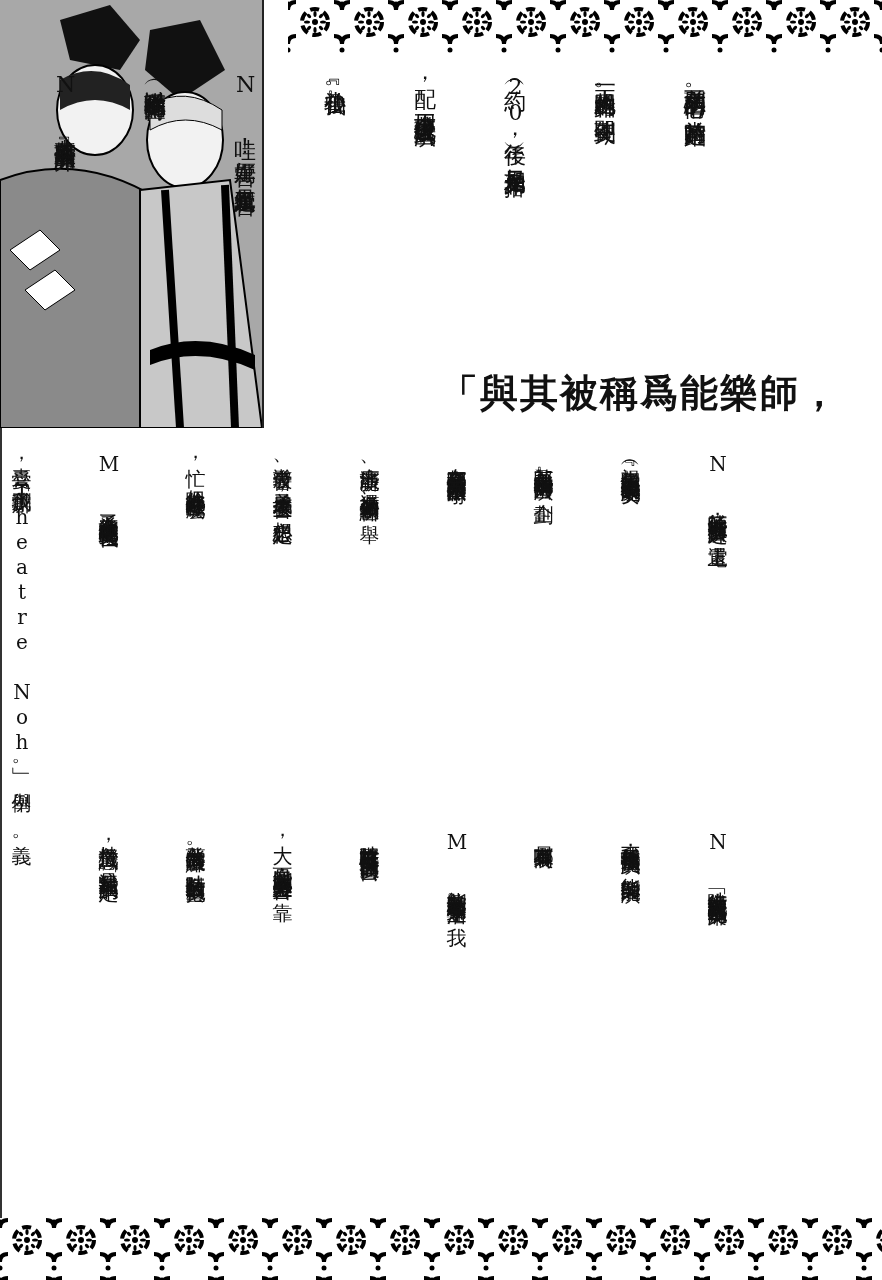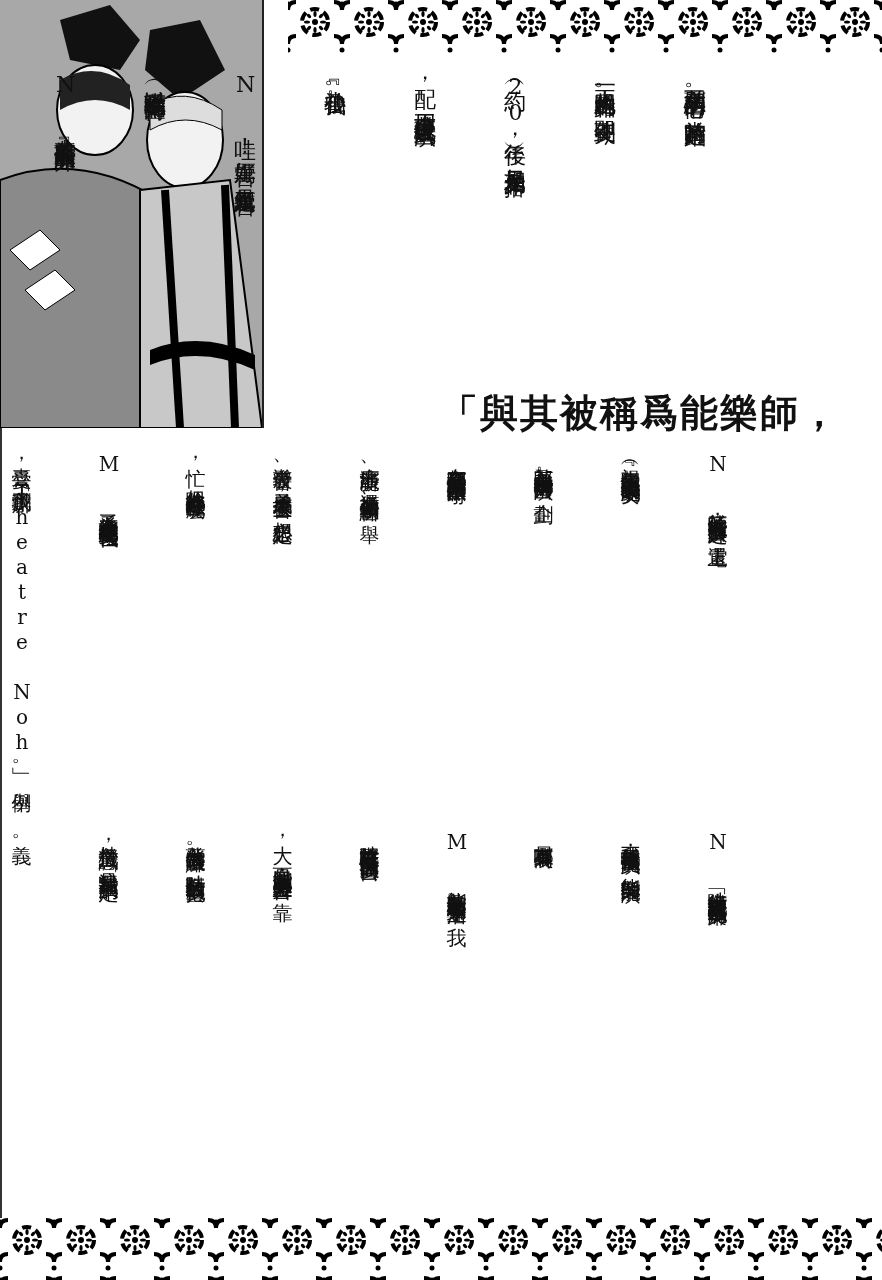--- a/index.html
+++ b/index.html
@@ -13,21 +13,21 @@
 
   .illustration { position: absolute; left: 0; top: 0; width: 262px; height: 428px;
                   background: linear-gradient(160deg, #d9d9d9 0%, #8c8c8c 30%, #bdbdbd 55%, #6f6f6f 100%);
                   overflow: hidden; border-right: 2px solid #222; }
   .illustration svg { width: 100%; height: 100%; display: block; }
 
   .vblock { position: absolute; writing-mode: vertical-rl; text-orientation: upright;
             font-size: 22px; line-height: 30px; letter-spacing: 1px; white-space: pre; }
   .vblock .col { display: block; }
 
-  .pullquote { position: absolute; left: 440px; top: 388px; font-size: 38px; font-weight: bold;
+  .pullquote { position: absolute; left: 440px; top: 368px; font-size: 38px; font-weight: bold;
                letter-spacing: 2px; white-space: nowrap; }
   .vrule { position: absolute; left: 0; top: 428px; width: 2px; height: 800px; background: #333; }
 </style>
 </head>
 <body>
 
 <div class="border-strip top">
   <svg class="pattern" viewBox="0 0 594 58" preserveAspectRatio="none">
     <defs>
       <pattern id="flw" x="0" y="0" width="54" height="58" patternUnits="userSpaceOnUse">

